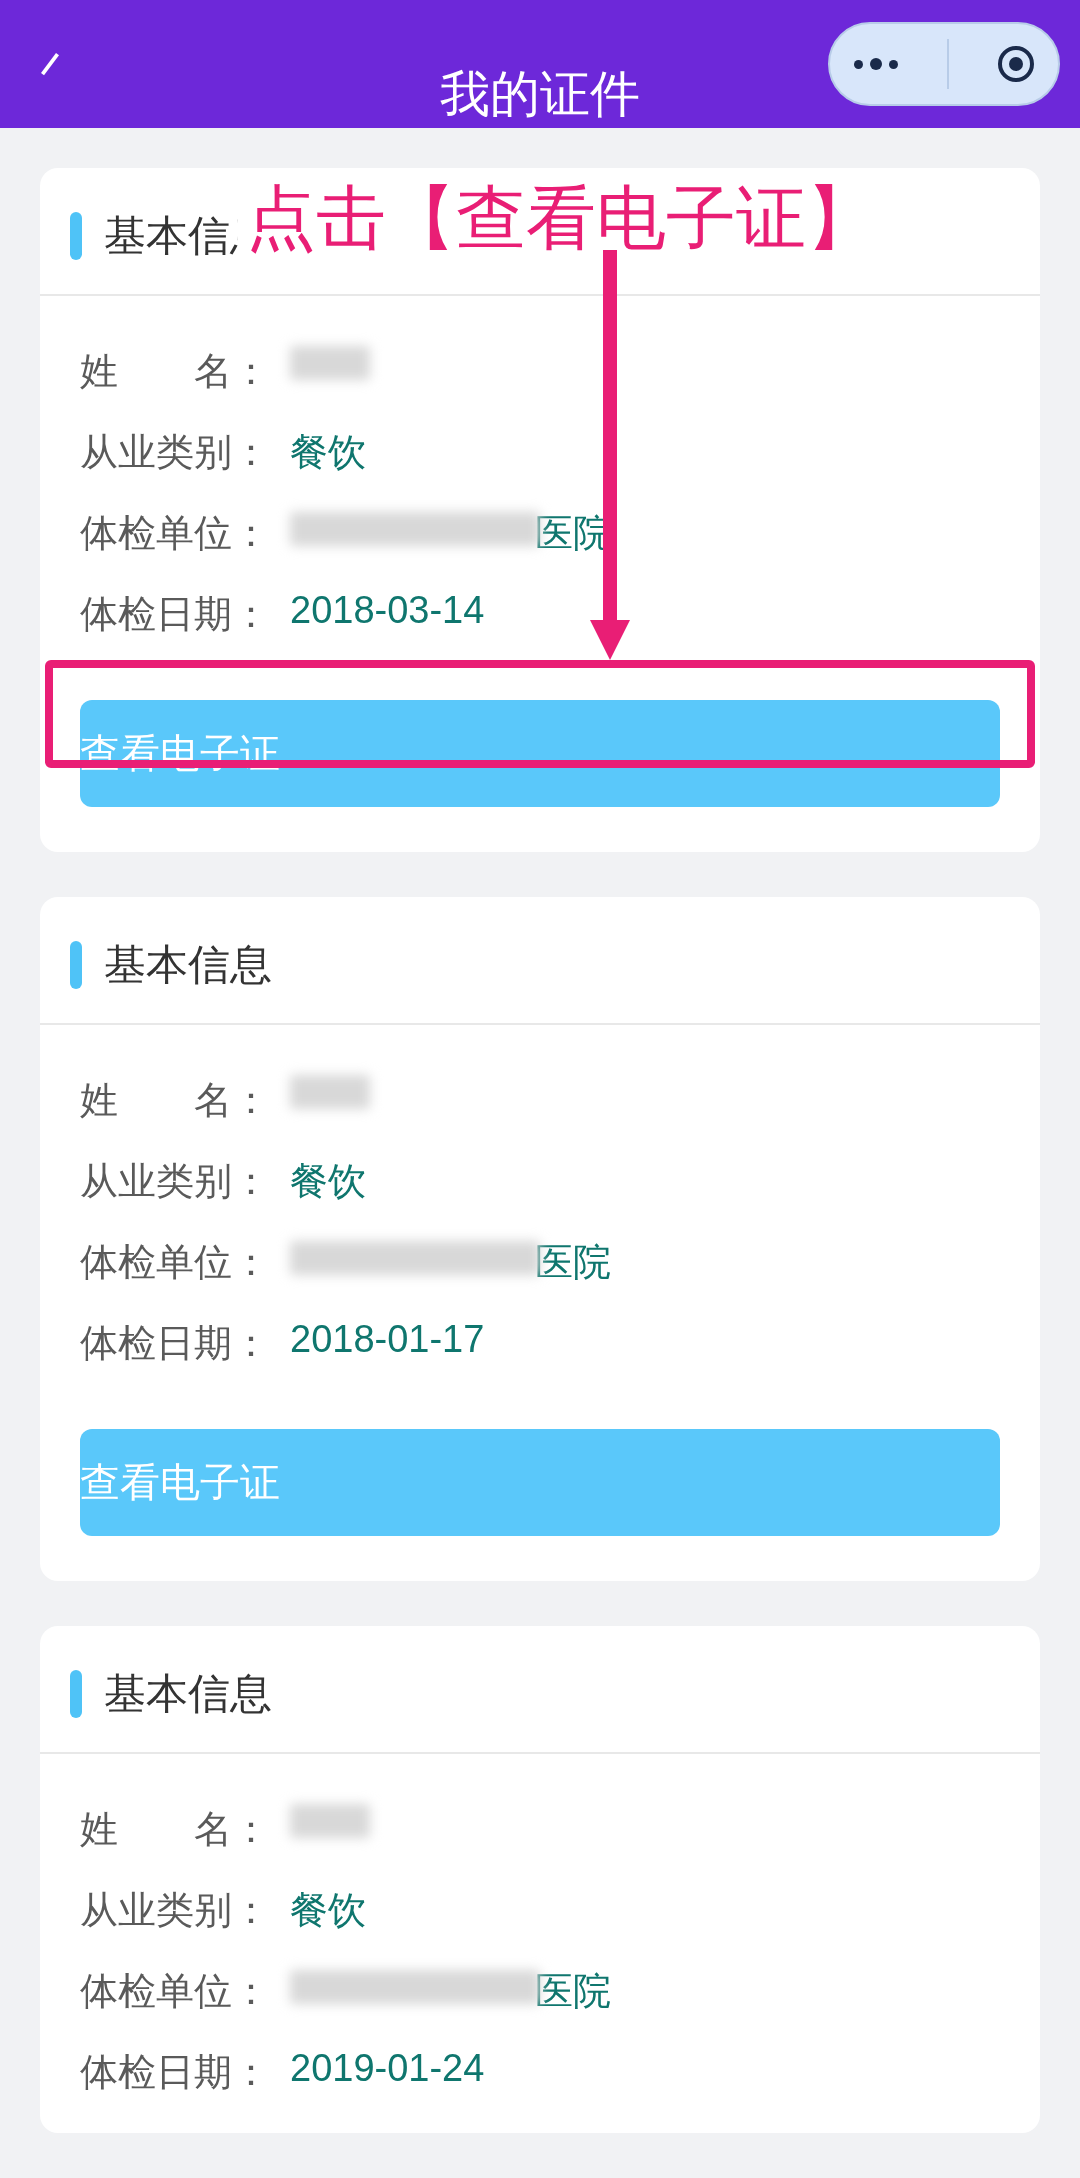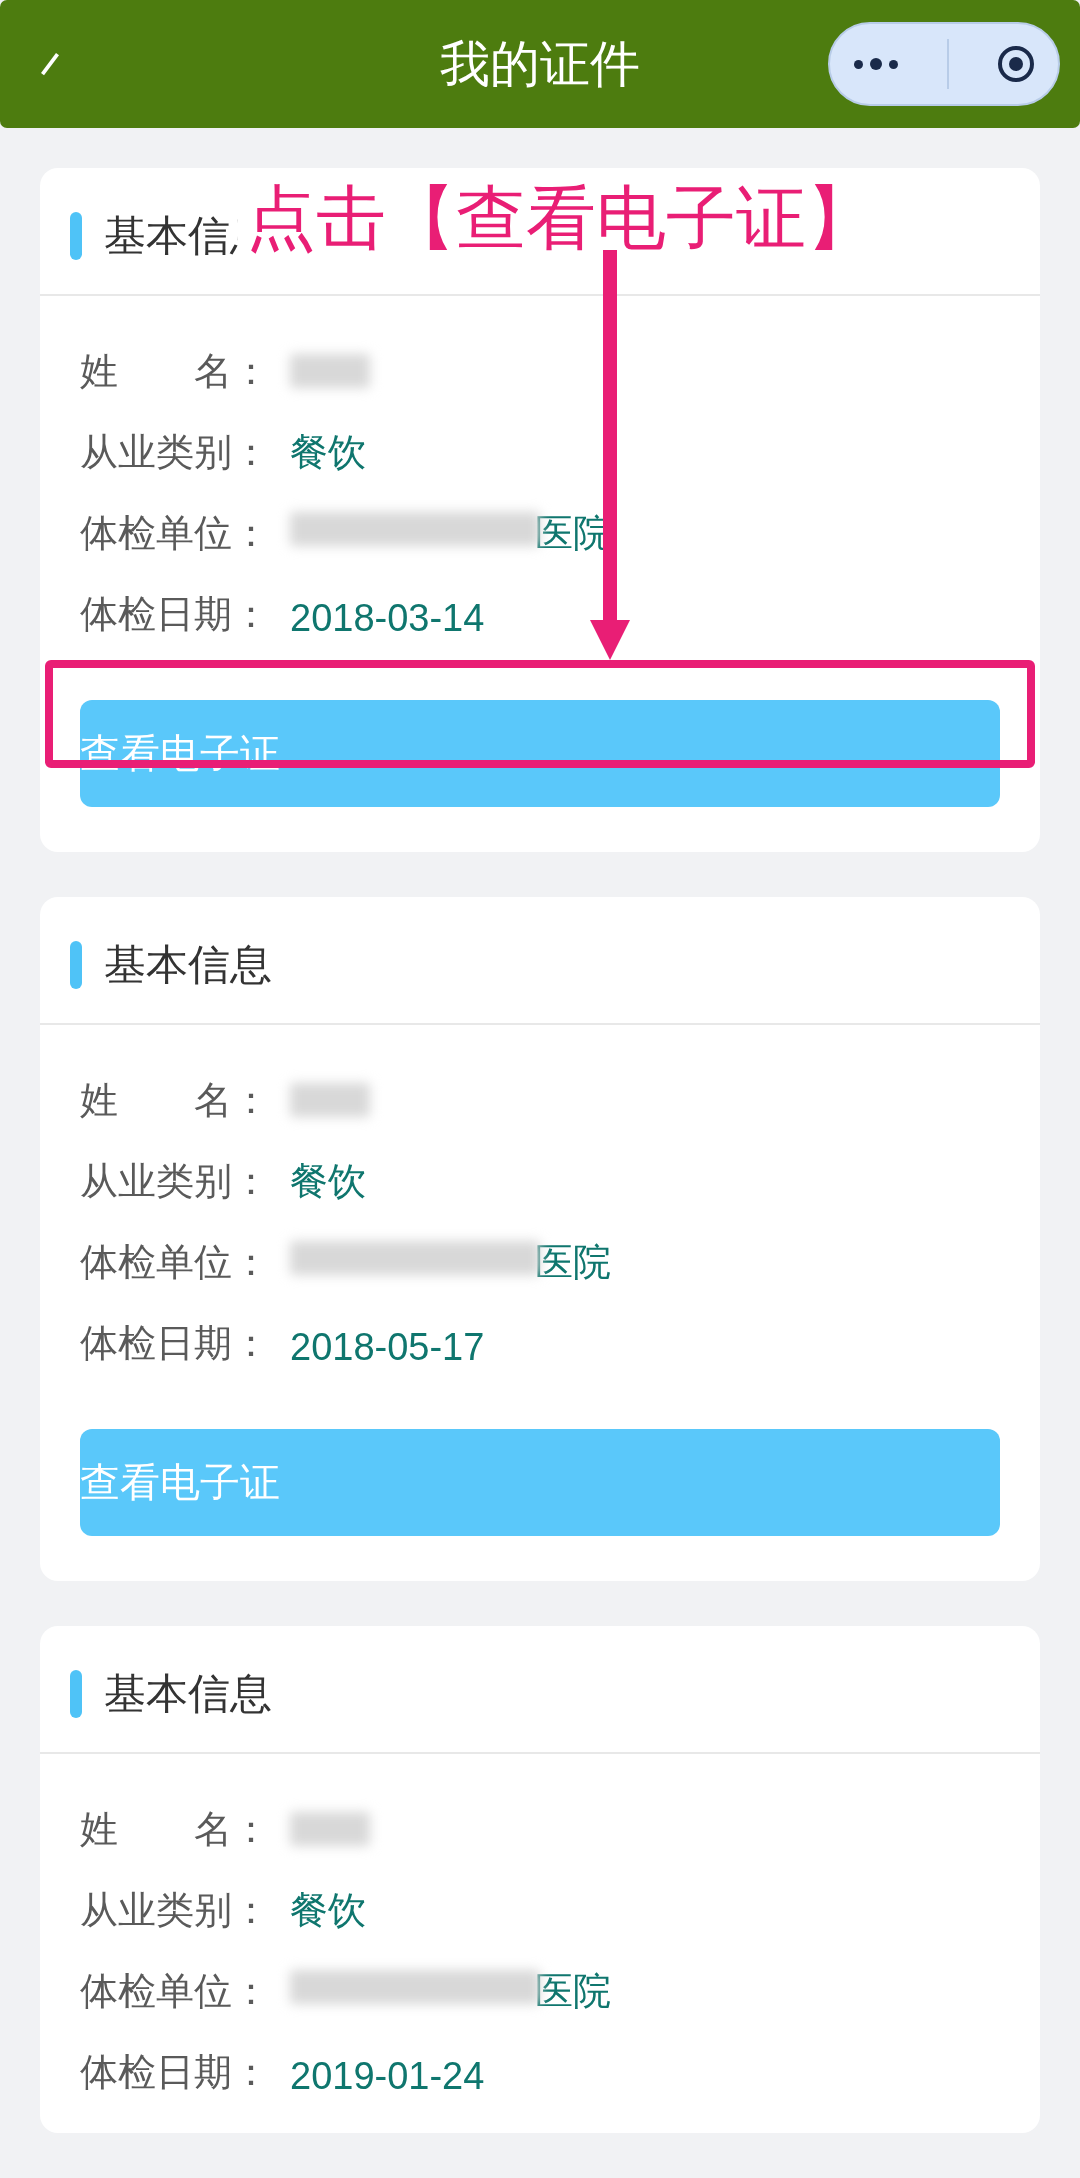--- a/index.html
+++ b/index.html
@@ -9,27 +9,26 @@
     }
     body {
       font-family: -apple-system, BlinkMacSystemFont, "PingFang SC", "Helvetica Neue", sans-serif;
       background: #f1f2f4;
       width: 1080px;
       height: 2178px;
       position: relative;
       overflow: hidden;
     }
     .header {
-      background: #4d7c0f;
+      background: #6d28d9;
       height: 128px;
       display: flex;
-      align-items: center;
+      align-items: flex-end;
       justify-content: center;
       position: relative;
-      border-radius: 7px;
     }
     .back-icon {
       position: absolute;
       left: 30px;
       top: 50%;
       transform: translateY(-50%);
       width: 40px;
       height: 40px;
       display: flex;
       align-items: center;
@@ -119,21 +118,21 @@
     .card-title {
       font-size: 42px;
       color: #333;
       font-weight: 400;
     }
     .card-body {
       padding: 35px 40px 20px 40px;
     }
     .info-row {
       display: flex;
-      align-items: flex-end;
+      align-items: flex-start;
       padding: 15px 0;
       font-size: 38px;
       color: #5a5a5a;
     }
     .info-label {
       min-width: 210px;
       white-space: nowrap;
     }
     .info-value {
       color: #0f766e;
@@ -261,21 +260,21 @@
       <div class="info-row">
         <span class="info-label">从业类别：</span>
         <span class="info-value">餐饮</span>
       </div>
       <div class="info-row">
         <span class="info-label">体检单位：</span>
         <span class="info-value"><span class="blur-box blur-250"></span><span class="blur-text-after">医院</span></span>
       </div>
       <div class="info-row">
         <span class="info-label">体检日期：</span>
-        <span class="info-value">2018-05-17</span>
+        <span class="info-value">2018-01-17</span>
       </div>
     </div>
     <div class="action-button">查看电子证</div>
   </div>
 
   <div class="card">
     <div class="card-header">
       <div class="accent-bar"></div>
       <div class="card-title">基本信息</div>
     </div>

